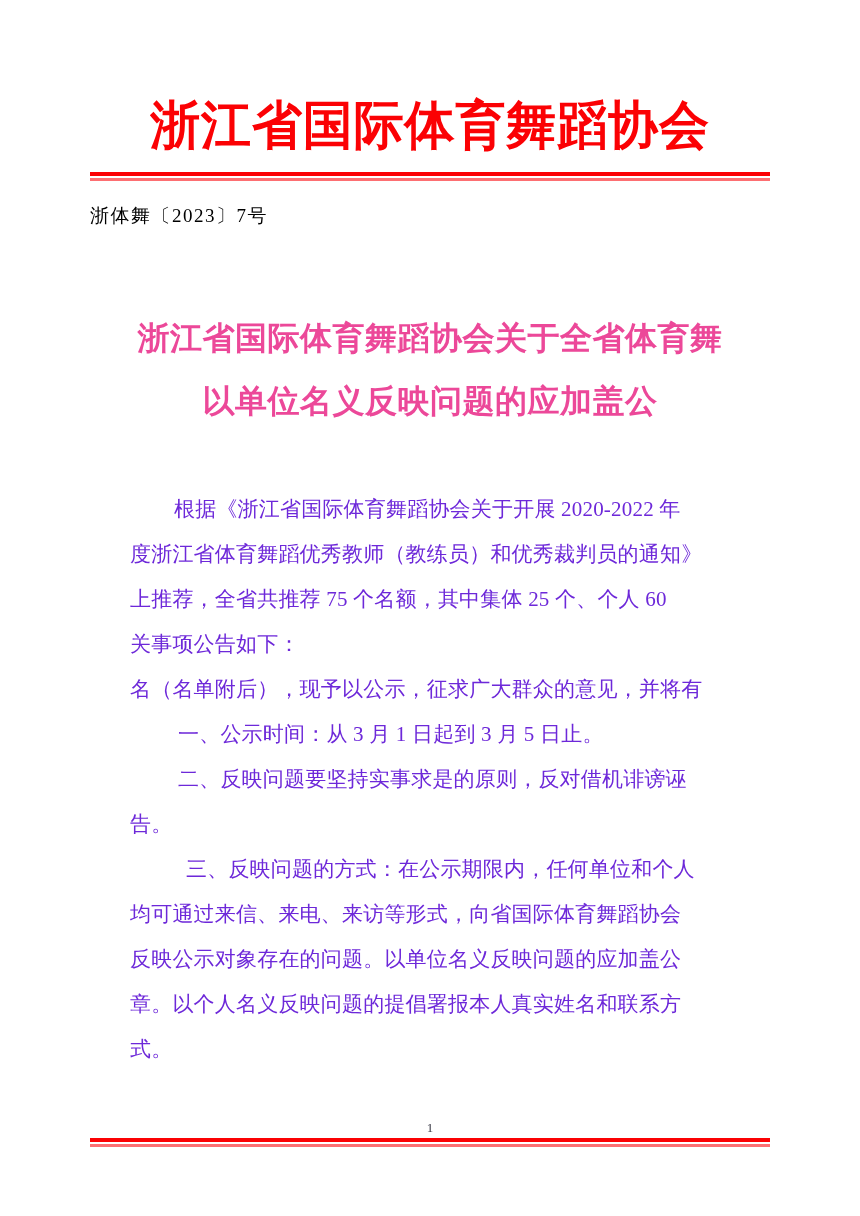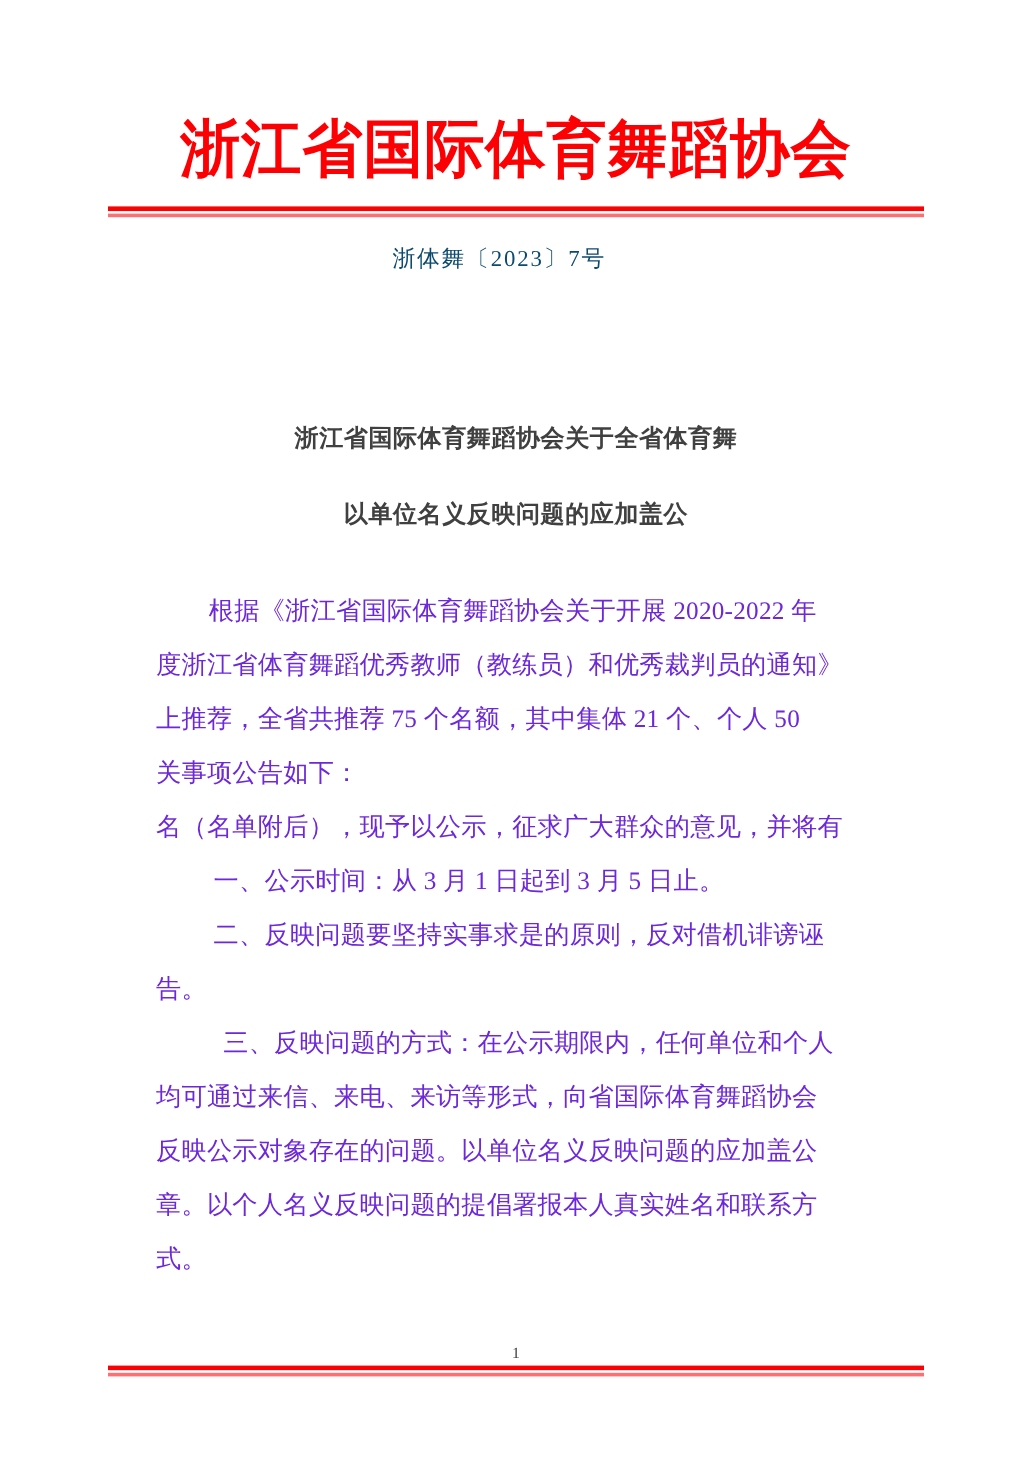--- a/index.html
+++ b/index.html
@@ -63,38 +63,38 @@
     height: 3px;
     background: #fd6f72;
   }
 
   
   .doc-number {
     position: absolute;
     top: 203px;
     left: 90px;
     width: 652px;
-    text-align: center;
+    text-align: left;
     font-size: 19px;
     letter-spacing: 1.5px;
-    color: #0c4a6e;
+    color: #000000;
   }
 
   
   .doc-title {
     position: absolute;
-    top: 335px;
+    top: 307px;
     left: 110px;
     width: 640px;
     text-align: center;
     font-family: "Liberation Serif", "DejaVu Serif", serif;
     font-weight: bold;
-    font-size: 20px;
+    font-size: 32px;
     line-height: 63px;
-    color: #404040;
+    color: #ec4899;
     letter-spacing: 0.5px;
   }
   .doc-title .tline { display: block; white-space: nowrap; }
 
   
   .body-block {
     position: absolute;
     top: 487px;
     left: 130px;
     width: 604px;
@@ -147,21 +147,21 @@
   <div class="doc-title">
     <span class="tline">浙江省国际体育舞蹈协会关于全省体育舞</span>
     <span class="tline">以单位名义反映问题的应加盖公</span>
   </div>
 
   <div class="body-block">
 
     <p class="para">
       <span class="ln ind-2">根据《浙江省国际体育舞蹈协会关于开展 2020-2022 年</span>
       <span class="ln">度浙江省体育舞蹈优秀教师（教练员）和优秀裁判员的通知》</span>
-      <span class="ln">上推荐，全省共推荐 75 个名额，其中集体 21 个、个人 50</span>
+      <span class="ln">上推荐，全省共推荐 75 个名额，其中集体 25 个、个人 60</span>
       <span class="ln">关事项公告如下：</span>
       <span class="ln">名（名单附后），现予以公示，征求广大群众的意见，并将有</span>
     </p>
 
     <p class="para">
       <span class="ln ind-2b">一、公示时间：从 3 月 1 日起到 3 月 5 日止。</span>
     </p>
 
     <p class="para">
       <span class="ln ind-2b">二、反映问题要坚持实事求是的原则，反对借机诽谤诬</span>

